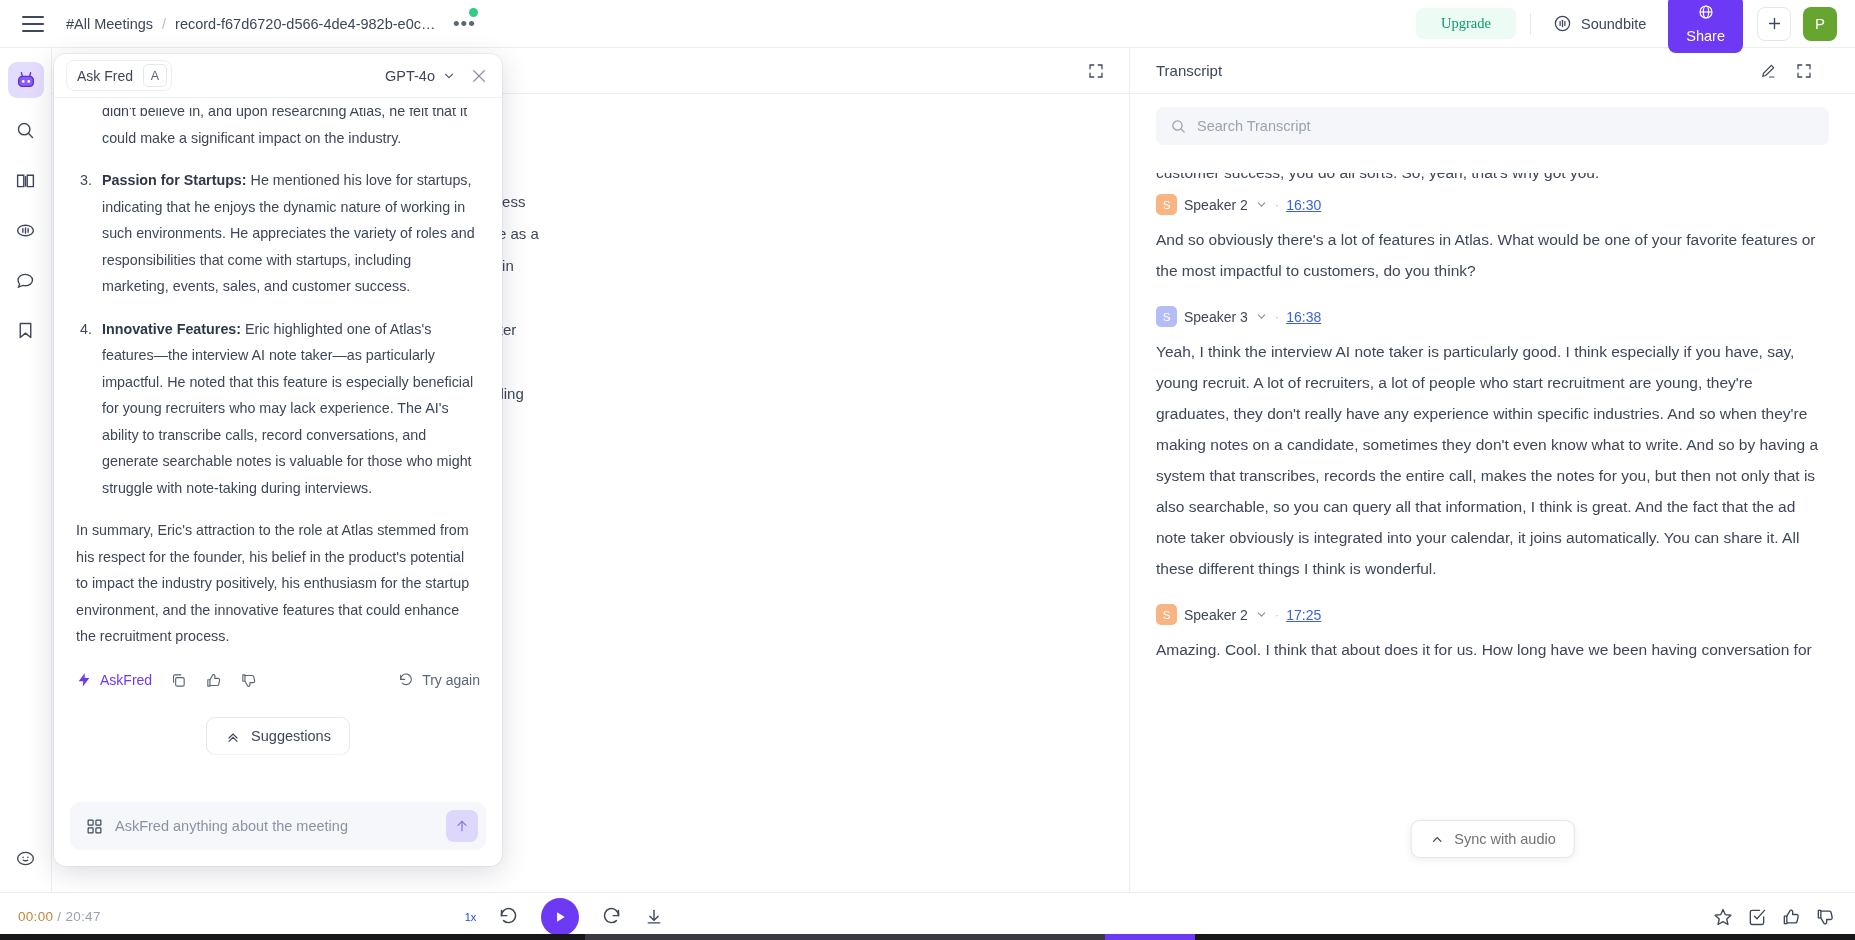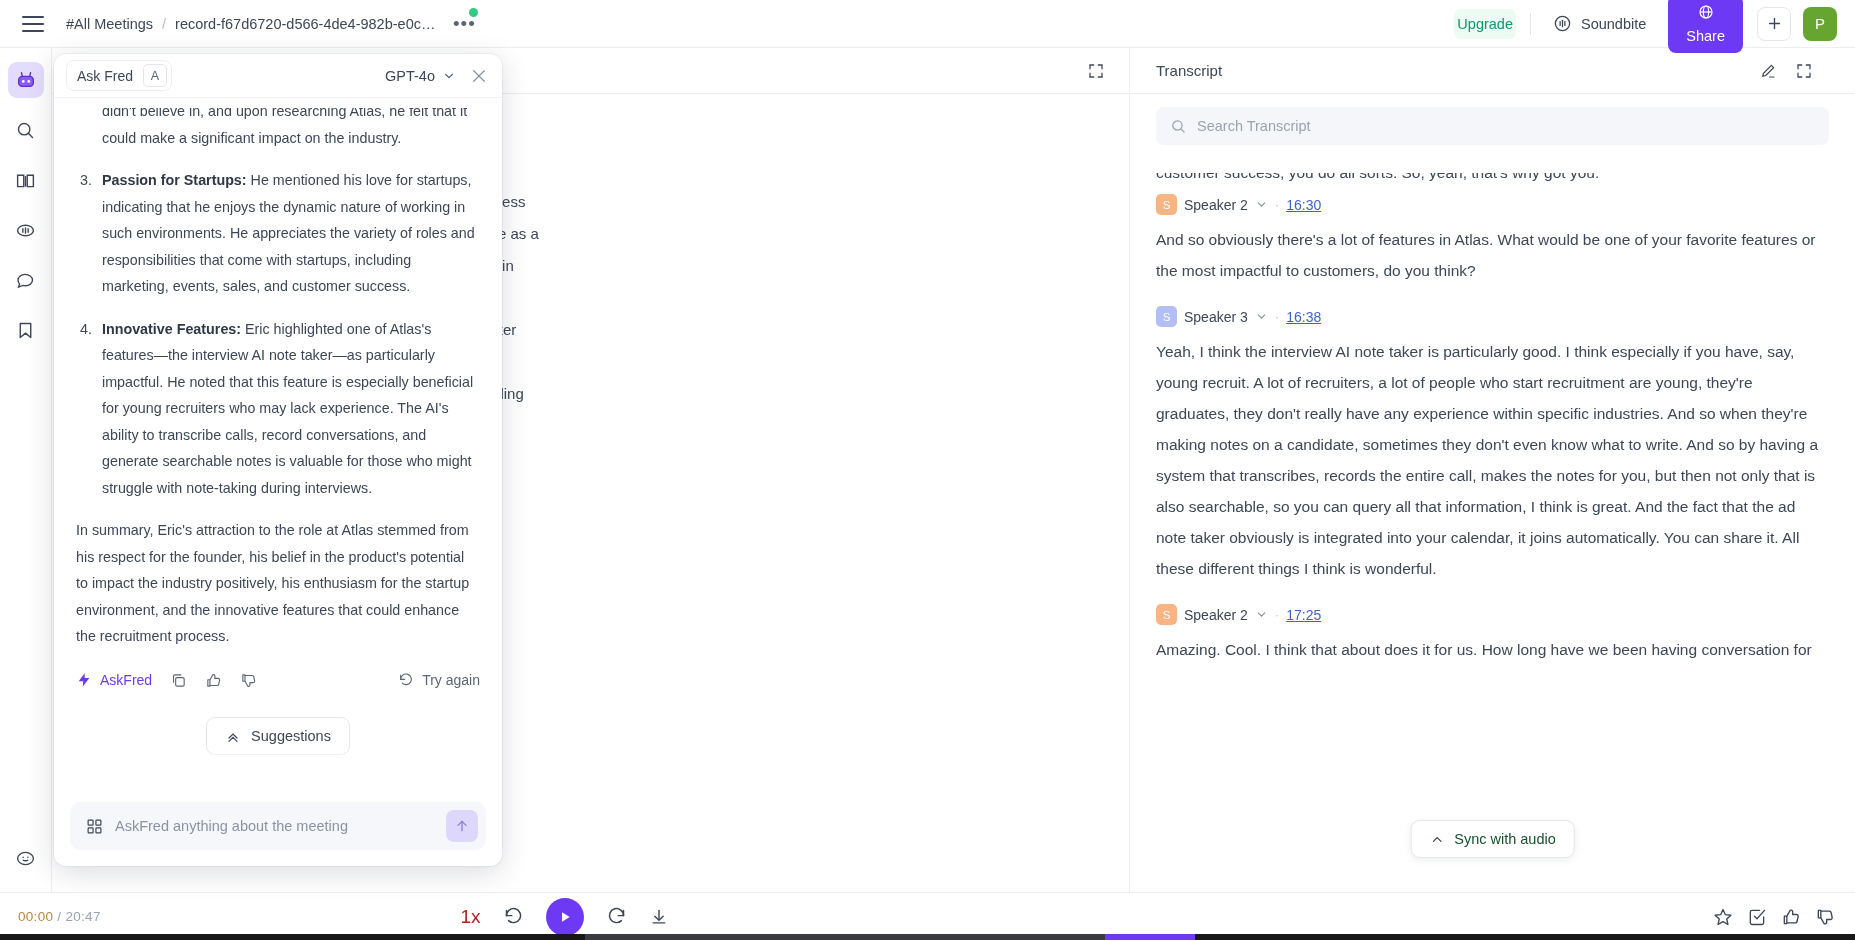--- a/index.html
+++ b/index.html
@@ -29,22 +29,22 @@
   .crumbs { display: flex; align-items: center; margin-left: 22px; font-size: 14.5px; color: #3d4759; }
   .crumb-sep { margin: 0 9px; color: #b6bdc9; }
   .crumb-current { color: #3d4759; }
   .dots-wrap { position: relative; margin-left: 16px; width: 26px; height: 26px; display: flex; align-items: center; justify-content: center; border-radius: 6px; cursor: pointer; }
   .dots { font-size: 19px; letter-spacing: 1px; color: #5b6576; line-height: 8px; }
   .green-dot { position: absolute; top: -3px; right: -1px; width: 9px; height: 9px; border-radius: 50%; background: #2ecc84; }
 
   .topbar-right { margin-left: auto; display: flex; align-items: center; gap: 0; padding-right: 18px; }
   .upgrade-btn {
     background: #ecfbf3; color: #0d9b6c; font-size: 14.5px;
-    padding: 7px 3px; border-radius: 7px; border: none; cursor: pointer;
-    font-family: Liberation Sans, sans-serif;
+    padding: 7px 25px; border-radius: 7px; border: none; cursor: pointer;
+    font-family: Liberation Serif, serif;
   }
   .vdiv { width: 1px; height: 22px; background: #e3e6ec; margin: 0 14px; }
   .soundbite-btn { display: flex; align-items: center; gap: 9px; font-size: 14.5px; color: #3d4759; background: none; border: none; cursor: pointer; font-family: inherit; padding: 6px 8px; border-radius: 7px;}
   .share-btn {
     display: flex; align-items: center; gap: 8px;
     background: #6d39f5; color: #fff; font-size: 14.5px;
     padding: 9px 18px; border-radius: 8px; border: none; cursor: pointer;
     font-family: inherit; margin-left: 14px; flex-direction: column;
   }
   .plus-btn {
@@ -142,35 +142,35 @@
   .sp-name { font-size: 14px; color: #3d4759; }
   .sp-dot { color: #b6bdc9; font-size: 13px; }
   .sp-time { font-size: 14px; color: #3b63d6; text-decoration: underline; cursor: pointer; }
   .tr-text { font-size: 15.5px; line-height: 31px; color: #3d4759; }
 
   .sync-btn {
     position: absolute; left: 50%; transform: translateX(-50%);
     bottom: 34px;
     display: flex; align-items: center; gap: 10px;
     background: #fff; border: 1px solid #e3e6ec; border-radius: 9px;
-    padding: 10px 18px; font-size: 14.5px; color: #14532d;
+    padding: 10px 18px; font-size: 14.5px; color: #737373;
     box-shadow: 0 2px 8px rgba(20,30,60,.07); cursor: pointer; font-family: inherit;
     white-space: nowrap;
   }
 
   
   .player {
     position: absolute; left: 0; right: 0; bottom: 0; height: 48px;
     background: #fff; border-top: 1px solid #eceef2;
     display: flex; align-items: center; z-index: 20;
   }
   .ptime { font-size: 13.5px; color: #c2873a; margin-left: 18px; letter-spacing: .3px; }
   .ptime .tot { color: #9aa3b2; }
   .pcenter { position: absolute; left: 0; right: 726px; display: flex; align-items: center; justify-content: center; gap: 22px; }
-  .speed { font-size: 19px; color: #b91c1c; cursor: pointer; }
+  .speed { font-size: 11px; color: #1d4ed8; cursor: pointer; }
   .play-btn {
     width: 38px; height: 38px; border-radius: 50%; background: #6d39f5;
     display: flex; align-items: center; justify-content: center; cursor: pointer; border: none;
   }
   .pright { position: absolute; right: 20px; display: flex; gap: 14px; align-items: center; }
 
   
   .askfred {
     position: absolute; left: 54px; top: 54px; width: 448px; height: 812px;
     background: #fff; border-radius: 12px;

